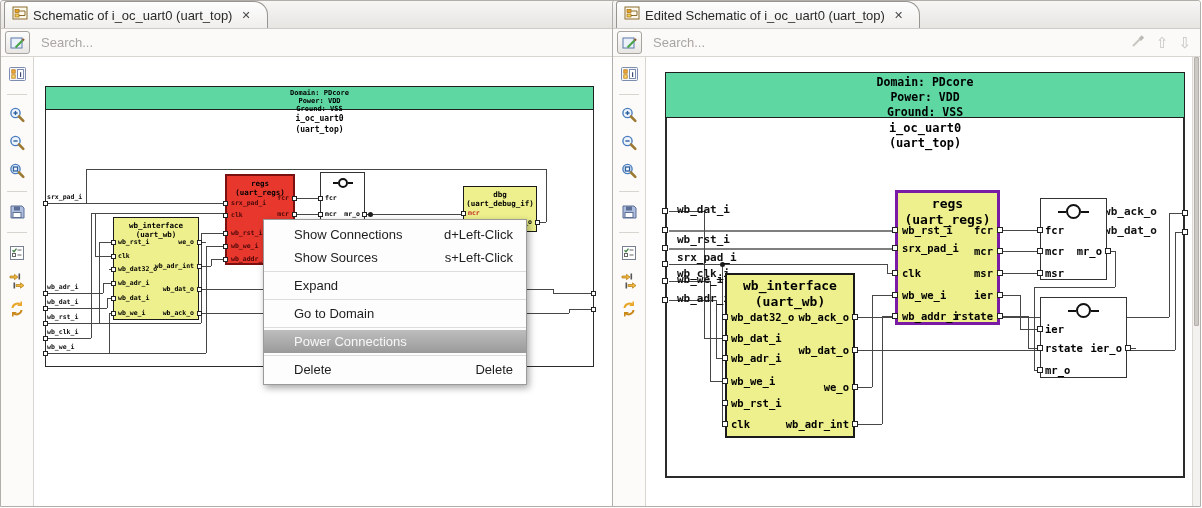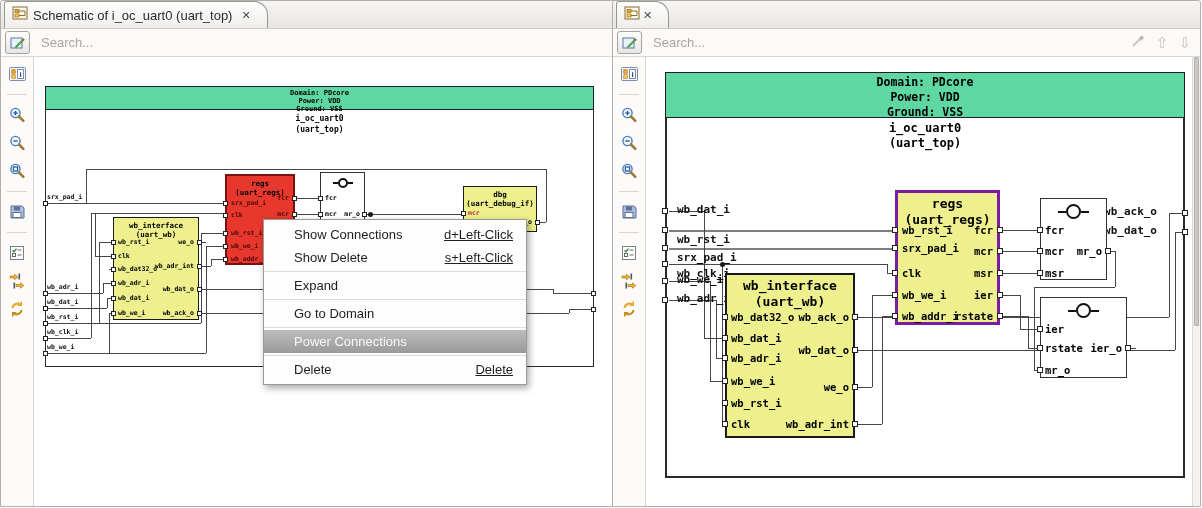--- a/index.html
+++ b/index.html
@@ -32,21 +32,21 @@
   .blk{position:absolute;box-sizing:border-box;}
   .btitle{text-align:center;font-family:"DejaVu Sans Mono",monospace;font-weight:bold;color:#000;padding-top:3px;}
   .plabel{position:absolute;font-family:"DejaVu Sans Mono",monospace;font-weight:bold;white-space:nowrap;color:#000;}
   .psq{position:absolute;background:#fff;border:1px solid #222;box-sizing:border-box;}
   .symwrap{position:absolute;left:0;right:0;display:flex;justify-content:center;align-items:center;}
   .symline{height:2px;background:#111;}
   .symcirc{border:2px solid #111;border-radius:50%;background:#fff;box-sizing:border-box;}
   
   .ctxmenu{position:absolute;background:#fdfdfd;border:1px solid #9a9a9a;box-shadow:2px 3px 7px rgba(0,0,0,0.35);padding:3px 0;z-index:60;}
   .mitem{display:flex;justify-content:space-between;align-items:center;height:23px;padding:0 13px 0 30px;font-size:13px;color:#1e1e1e;cursor:default;}
-  .mitem .sc{margin-left:30px;text-decoration:underline;}
+  .mitem .sc{margin-left:30px;}
   .mitem.hl{background:linear-gradient(#bdbdbd,#9a9a9a);color:#f7f7f7;}
   .msep{height:1px;background:#dcdcdc;margin:2px 0;}
 </style>
 </head>
 <body>
 
 <div class="page">
 
   <section class="panel" style="left:0;width:682px;">
     <div class="tabbar">
@@ -292,20 +292,21 @@
 
   <section class="panel" style="left:612px;width:589px;">
     <div class="tabbar">
       <div class="tab">
         <span><svg width="16" height="16">
               <rect x="1" y="2" width="14" height="12" fill="#fdf8ec" stroke="#8a6d2f"></rect>
               <rect x="3" y="4.5" width="4" height="3" fill="#e8a22a" stroke="#9c6d10" stroke-width="0.7"></rect>
               <rect x="3" y="9" width="4" height="3" fill="#f5d05a" stroke="#9c6d10" stroke-width="0.7"></rect>
               <path d="M7 6h6M7 10.5h6M13 6v4.5" stroke="#8a6d2f" fill="none"></path>
             </svg></span>
+        <span class="tabtitle">Edited Schematic of i_oc_uart0 (uart_top)</span>
         <span class="tabclose">✕</span>
       </div>
     </div>
     <div class="searchrow">
       <button class="filterbtn">
           <svg width="16" height="16">
             <rect x="1" y="3" width="11" height="10" fill="#eaf1fa" stroke="#5b79a8"></rect>
             <line x1="5.5" y1="12.5" x2="12.5" y2="5.5" stroke="#4aa348" stroke-width="2.2"></line>
             <line x1="12.6" y1="5.4" x2="14" y2="4" stroke="#8a5a2a" stroke-width="2.2"></line>
           </svg>
@@ -546,21 +547,21 @@
         <div class="thumb"></div>
       </div>
   </section>
 
   <div class="ctxmenu" style="left: 263px; top: 219px; width: 262px;">
       <div class="mitem">
         <span>Show Connections</span>
         <span class="sc">d+Left-Click</span>
       </div>
       <div class="mitem">
-        <span>Show Delete</span>
+        <span>Show Sources</span>
         <span class="sc">s+Left-Click</span>
       </div>
       <div class="msep"></div>
       <div class="mitem">
         <span>Expand</span>
         <span class="sc"></span>
       </div>
       <div class="msep"></div>
       <div class="mitem">
         <span>Go to Domain</span>

